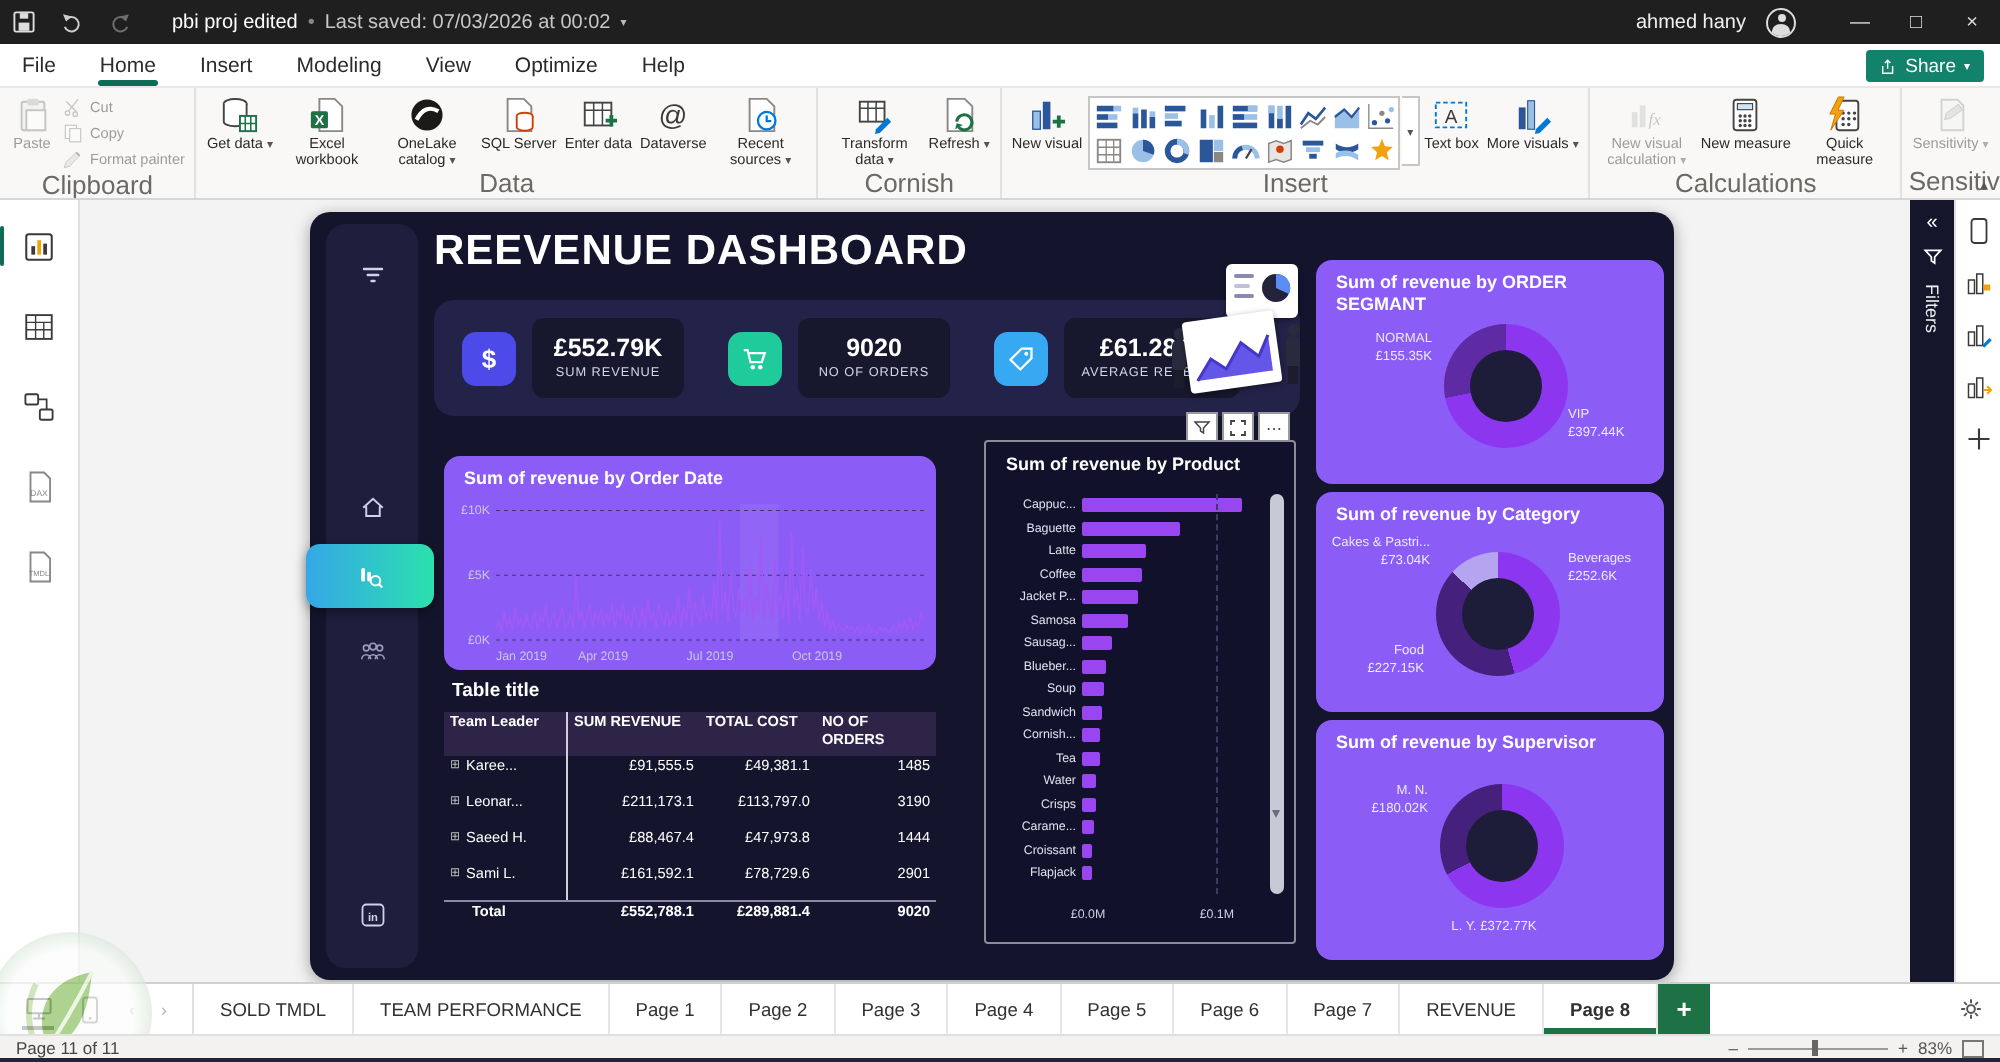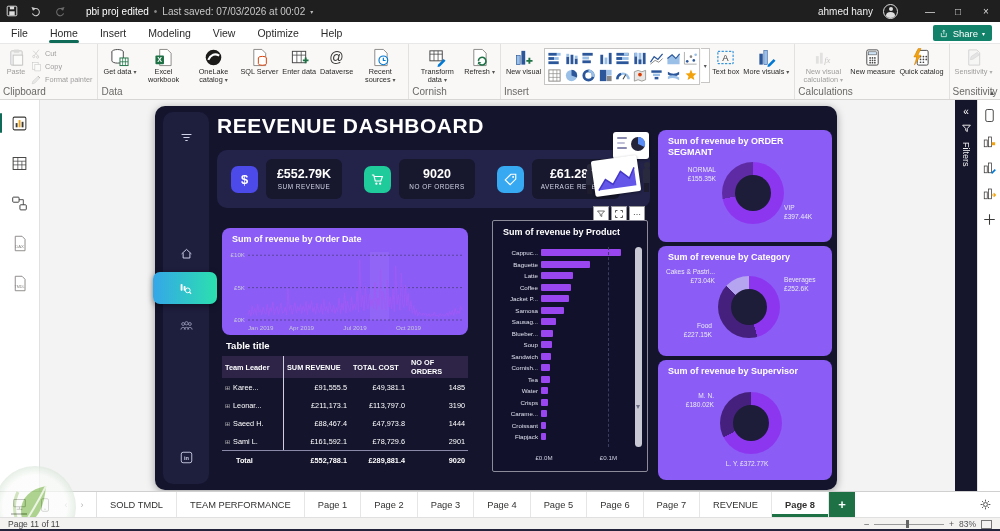--- a/index.html
+++ b/index.html
@@ -19,21 +19,21 @@
   
   .menubar{position:absolute;left:0;top:22px;width:1000px;height:22px;background:#fff;display:flex;align-items:center;z-index:39;border-bottom:1px solid #e8e8e8}
   .menu-item{padding:0 11px;font-size:10.5px;color:#2b2b2b;height:22px;display:flex;align-items:center;position:relative}
   .menu-item.active{font-weight:normal}
   .menu-item.active:after{content:"";position:absolute;left:10px;right:10px;bottom:1px;height:2.5px;background:#0f6b57;border-radius:2px}
   .share-btn{position:absolute;right:8px;top:3px;height:16px;background:#12826a;color:#fff;border-radius:2px;display:flex;align-items:center;font-size:9.5px;padding:0 7px;gap:4px}
   
   .ribbon{position:absolute;left:0;top:44px;width:1000px;height:56px;background:#f9f8f7;border-bottom:1px solid #d8d6d4;display:flex;z-index:38;overflow:hidden}
   .rb-group{display:flex;flex-direction:column;border-right:1px solid #e3e1df;padding:2px 3px 0;height:55px;flex:0 0 auto}
   .rb-items{display:flex;align-items:flex-start;flex:1}
-  .rb-glabel{font-size:10px;color:#6b6966;text-align:left;padding-bottom:2px;line-height:1}
+  .rb-glabel{font-size:13px;color:#6b6966;text-align:center;padding-bottom:2px;line-height:1}
   .rb-large{display:flex;flex-direction:column;align-items:center;justify-content:flex-start;max-width:50px;min-width:26px;padding:1px 2px 0;font-size:7.3px;color:#2b2a29;text-align:center;line-height:1.15;background:none;border:0;font-family:inherit}
   .rb-large .ic{height:21px;display:flex;align-items:center;justify-content:center}
   .rb-large.dis{opacity:.45;filter:grayscale(1)}
   .rb-stack{display:flex;flex-direction:column;gap:0;padding-top:1px}
   .rb-small{display:flex;align-items:center;gap:3px;font-size:7.3px;color:#2b2a29;background:none;border:0;height:13px;padding:0 2px;font-family:inherit}
   .rb-small.dis{opacity:.45;filter:grayscale(1)}
   .crt{font-size:6px;color:#555}
   .gal{display:grid;grid-template-columns:repeat(9,16px);grid-auto-rows:16px;gap:1px;border:1px solid #c8c6c4;background:#fff;padding:1px;margin:2px 1px 0}
   .gal .g{display:flex;align-items:center;justify-content:center}
   .gal-wrap{display:flex;align-items:flex-start}
@@ -59,21 +59,21 @@
   .ptitle{position:absolute;left:10px;top:6px;font-size:9px;font-weight:bold;color:#fff;line-height:1.25}
   
   #linepanel{left:67px;top:122px;width:246px;height:107px}
   
   #tablepanel{left:67px;top:234px;width:246px;height:134px;background:none}
   .tbl-title{position:absolute;left:4px;top:0;font-size:9.5px;font-weight:bold;color:#fff}
   .tbl{position:absolute;left:0;top:16px;width:246px;font-size:7.3px;color:#fff}
   .tr{display:flex;height:18px;align-items:stretch}
   .tr.hd{height:22px;background:#2d2448;font-weight:bold}
   .tr.total{border-top:1px solid #8a8aa8;font-weight:bold;height:19px}
-  .td{display:flex;align-items:center;position:relative;padding:0 3px}
+  .td{display:flex;align-items:flex-start;position:relative;padding:0 3px}
   .c0{width:62px;border-right:1px solid #cfcfe0;gap:3px}
   .tr.hd .c0{border-right:1px solid #cfcfe0}
   .c1{width:66px}.c2{width:58px}.c3{width:60px}
   .num{justify-content:flex-end;text-align:right}
   .dbar{position:absolute;left:1px;top:2px;bottom:2px;border-radius:1px}
   .td span{position:relative;z-index:2}
   .exp{font-size:6px;color:#bbb}
   
   #prodpanel{left:337px;top:114px;width:156px;height:252px;background:#11112c;border:1px solid #8b8b99;border-radius:2px}
   .brow{position:absolute;left:6px;height:11.5px;display:flex;align-items:center;width:132px}
@@ -546,21 +546,21 @@
                 <circle cx="15" cy="9" r=".9"></circle>
                 <circle cx="9" cy="12" r=".9"></circle>
                 <circle cx="12" cy="12" r=".9"></circle>
                 <circle cx="15" cy="12" r=".9"></circle>
                 <circle cx="9" cy="15" r=".9"></circle>
                 <circle cx="12" cy="15" r=".9"></circle>
               </g>
               <path d="M6.5 .5 l-4.5 9 h3 l-2.5 8.5 7-10.5 h-3.2 l3.2-7z" fill="#f2a20c" stroke="#c77700" stroke-width=".5"></path>
             </svg>
           </span>
-          <span>Quick catalog</span>
+          <span>Quick measure</span>
         </button>
       </div>
       <div class="rb-glabel">Calculations</div>
     </div>
     <div class="rb-group">
       <div class="rb-items">
         <button class="rb-large dis">
           <span class="ic">
             <svg width="19" height="19" viewBox="0 0 20 20">
               <path d="M5 2 h8.5 l3 3 V18 h-11.5z" fill="#f4f4f4" stroke="#a8a6a4"></path>

